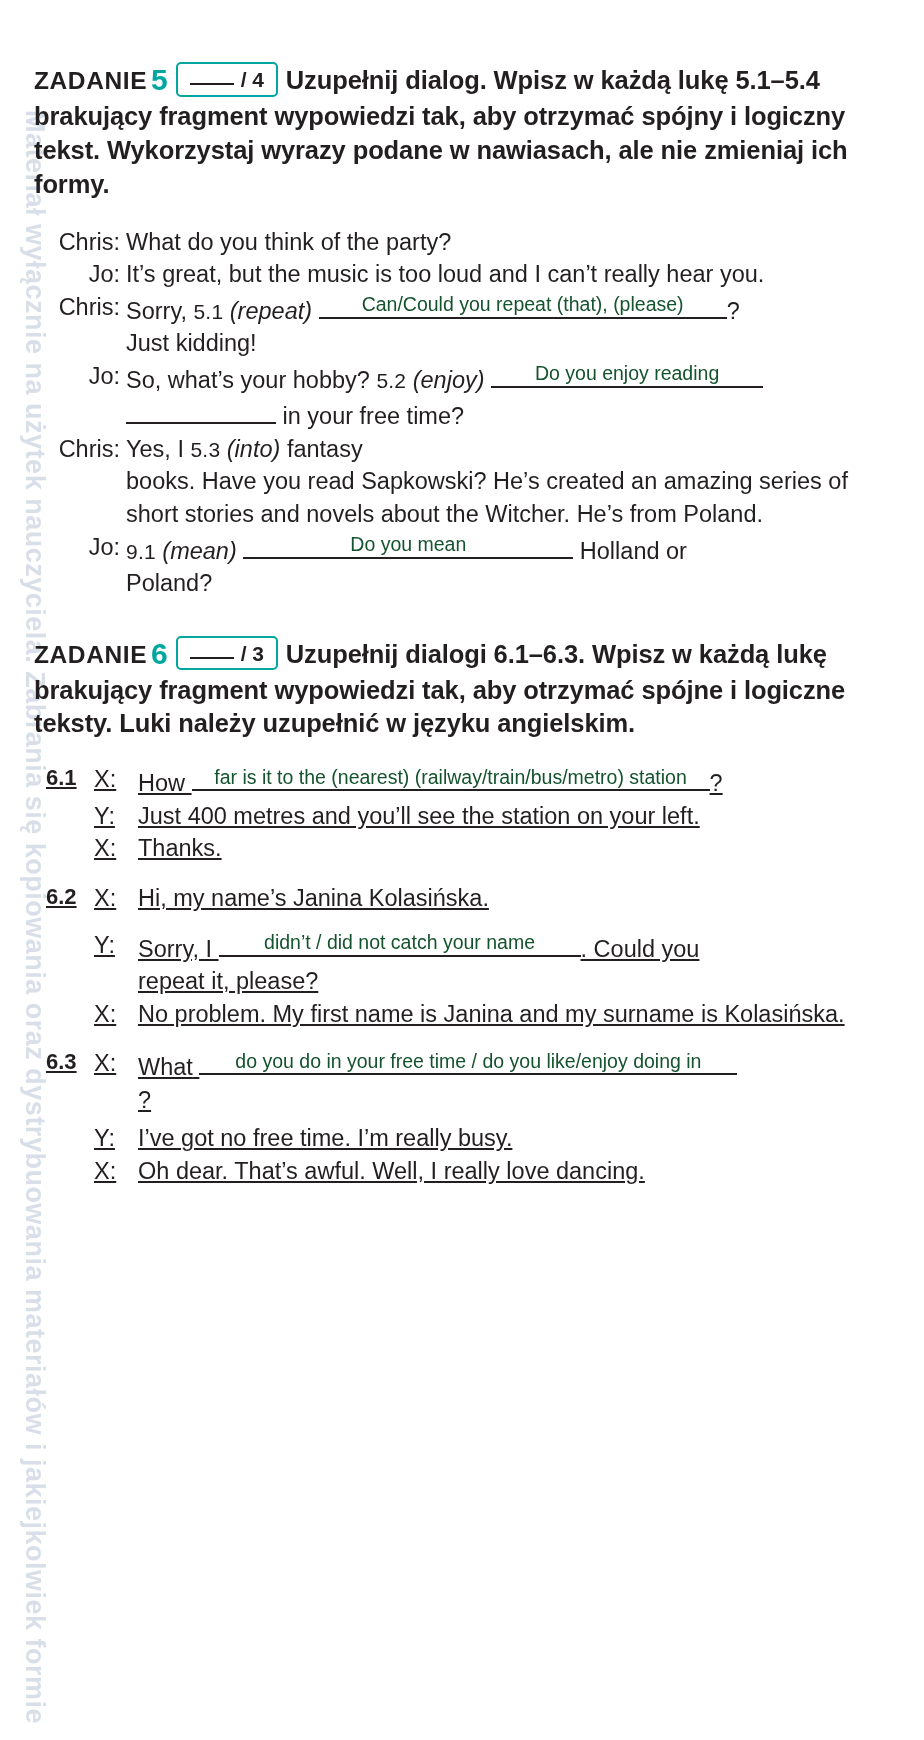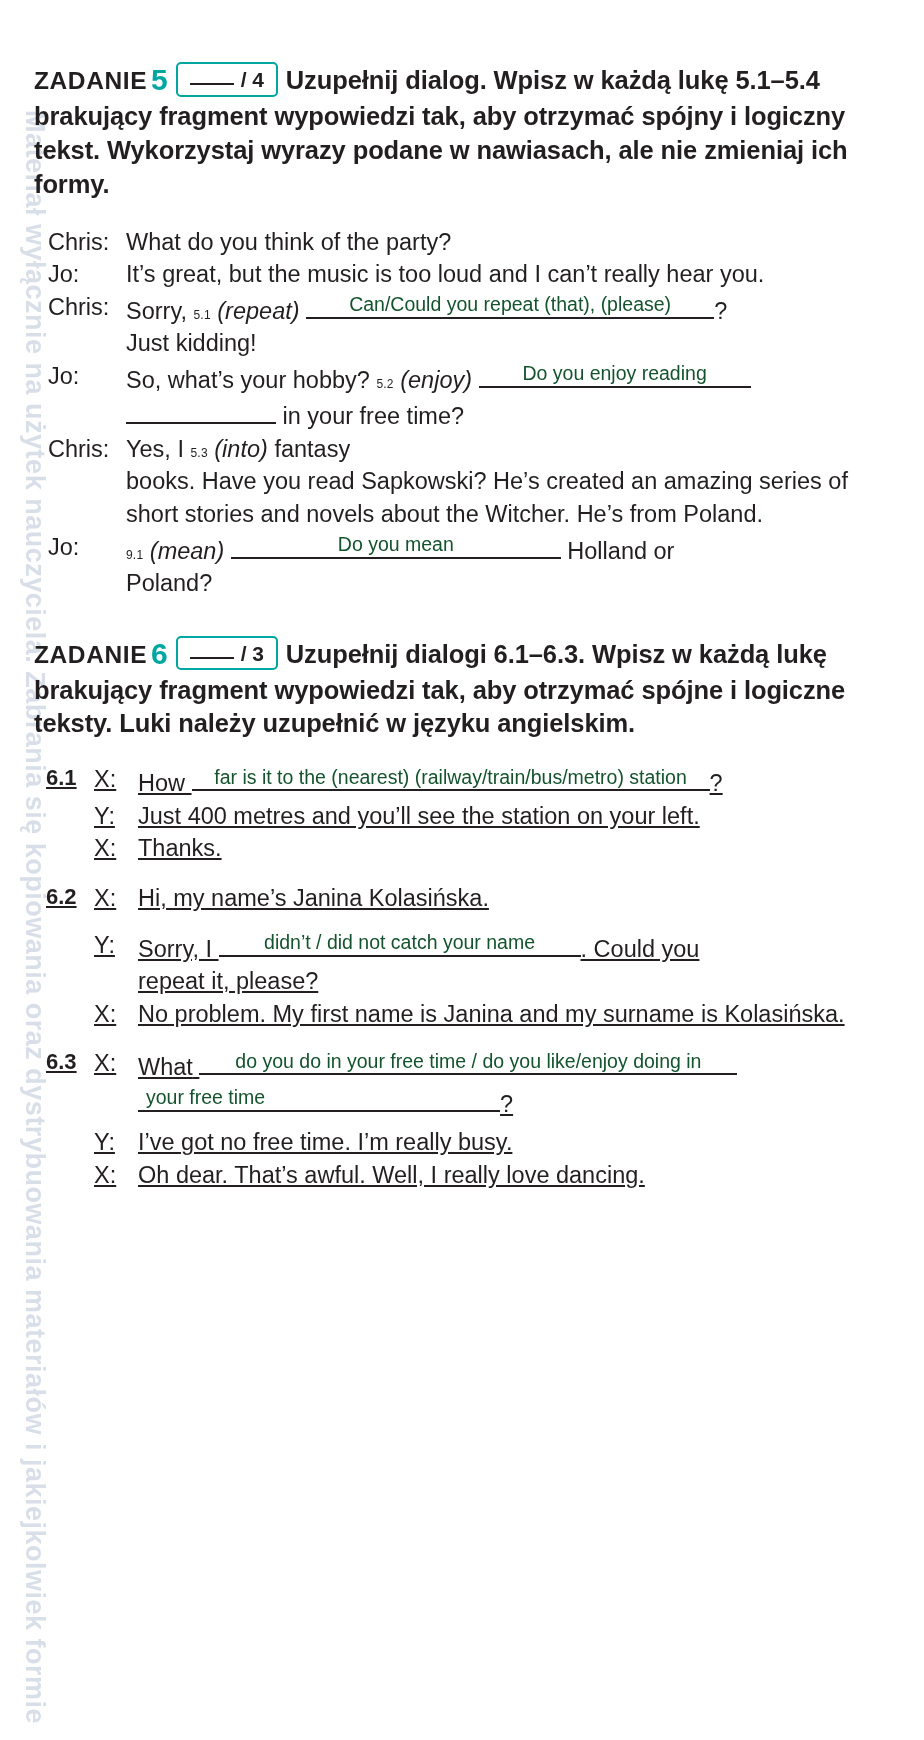--- a/index.html
+++ b/index.html
@@ -89,33 +89,33 @@
     font-size: 23.5px;
     line-height: 1.385;
   }
   .d-row {
     display: flex;
     align-items: flex-start;
   }
   .d-speaker {
     width: 92px;
     flex: 0 0 92px;
-    text-align: left;
+    text-align: right;
     padding-right: 6px;
     box-sizing: border-box;
   }
   .d-speaker.indent {
     padding-left: 14px;
   }
   .d-body {
     flex: 1 1 auto;
     position: relative;
   }
   .gapnum {
-    font-size: 12px;
+    font-size: 21px;
     font-weight: normal;
     letter-spacing: 0.2px;
   }
   .cue {
     font-style: italic;
   }
 
   
   .blank {
     position: relative;
@@ -298,21 +298,21 @@
 
     <div class="item gap6">
       <div class="item-num">6.3</div>
       <div class="item-lines">
         <div class="xy-row">
           <div class="xy-label">X:</div>
           <div class="xy-body">
             <span>What</span>
             <span class="blank" style="width:538px"><span class="ans">do you do in your free time / do you like/enjoy doing in</span></span>
             <div>
-              <span class="blank" style="width:362px"><span class="ans left">your free time</span></span><span>?</span>
+              <span>?</span>
             </div>
           </div>
         </div>
         <div class="xy-row" style="margin-top:6px">
           <div class="xy-label">Y:</div>
           <div class="xy-body">I’ve got no free time. I’m really busy.</div>
         </div>
         <div class="xy-row">
           <div class="xy-label">X:</div>
           <div class="xy-body">Oh dear. That’s awful. Well, I really love dancing.</div>

